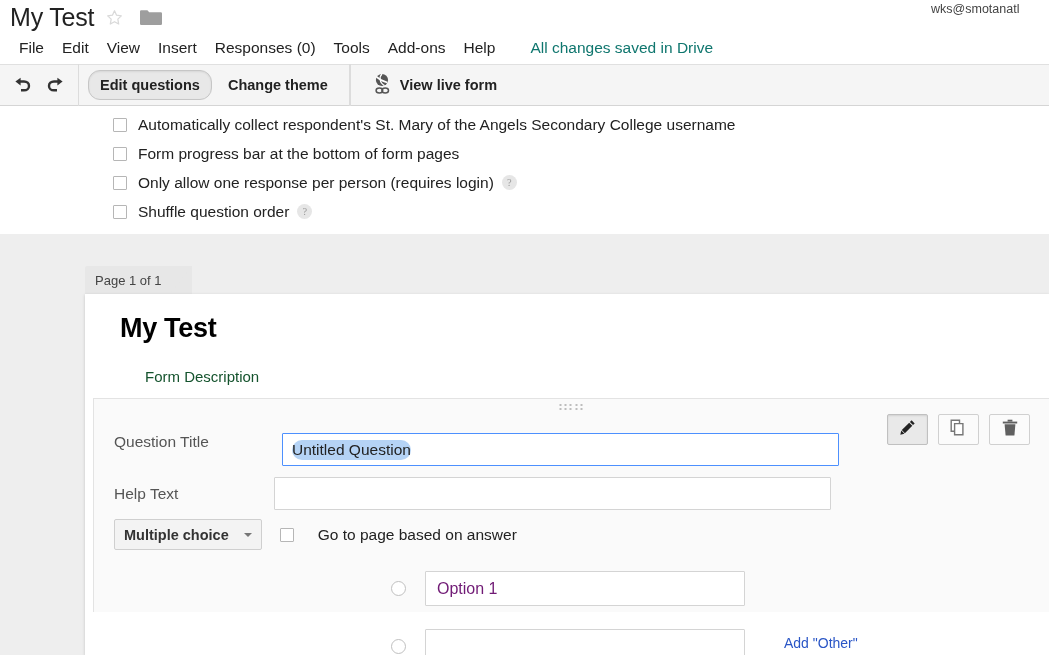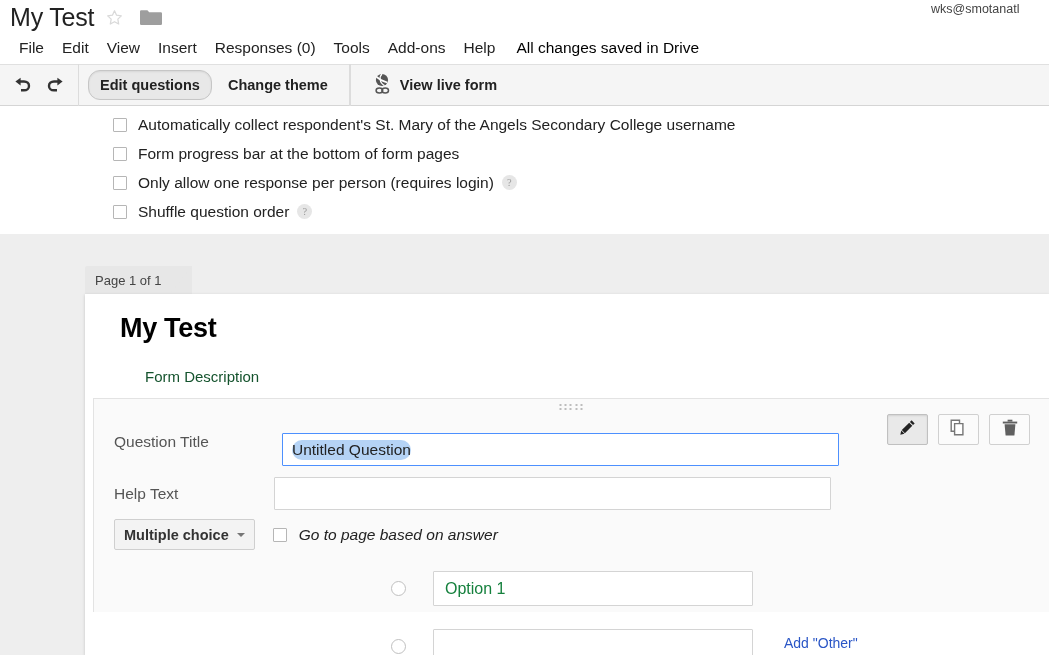--- a/index.html
+++ b/index.html
@@ -77,22 +77,22 @@
   .menu-item {
     font-size: 15.5px;
     color: #222222;
     padding: 2px 9px;
     cursor: default;
     white-space: nowrap;
     border-radius: 2px;
   }
   .save-status {
     font-size: 15.5px;
-    color: #000000;
-    margin-left: 12px;
+    color: #0f766e;
+    margin-left: 26px;
     white-space: nowrap;
   }
 
   
   .toolbar {
     position: absolute;
     top: 64px; left: 0;
     width: 1049px;
     height: 42px;
     background: #f5f5f5;
@@ -361,39 +361,38 @@
     border: 1px solid #cfcfcf;
     border-radius: 2px;
     display: inline-flex;
     align-items: center;
     justify-content: space-between;
     padding: 0 9px;
     font-size: 14.5px;
     font-weight: bold;
     color: #333333;
     cursor: pointer;
-    gap: 8px;
+    gap: 15px;
   }
   .caret {
     width: 0; height: 0;
     border-left: 4px solid transparent;
     border-right: 4px solid transparent;
     border-top: 4px solid #767676;
   }
   .goto-wrap {
     display: inline-flex;
     align-items: center;
     margin-left: 18px;
   }
   .goto-label {
     font-size: 15.5px;
     color: #222222;
-    margin-left: 12px;
-    white-space: nowrap;
-    font-style: italic;
+    margin-left: 24px;
+    white-space: nowrap;
   }
 
   
   .opt-row {
     position: absolute;
     left: 297px;
     display: flex;
     align-items: center;
   }
   .radio {
@@ -402,27 +401,27 @@
     border-radius: 50%;
     border: 1px solid #c0c0c0;
     background: #ffffff;
     box-sizing: border-box;
     flex: none;
     cursor: pointer;
   }
   .opt-input {
     width: 320px;
     height: 35px;
-    margin-left: 27px;
+    margin-left: 19px;
     box-sizing: border-box;
     border: 1px solid #d4d4d4;
     background: #ffffff;
     font-size: 16px;
     font-family: "Liberation Sans", sans-serif;
-    color: #15803d;
+    color: #701a75;
     padding: 0 11px;
     outline: none;
     border-radius: 1px;
   }
   .add-other {
     position: absolute;
     left: 690px;
     font-size: 14px;
     color: #2a56c6;
     cursor: pointer;

